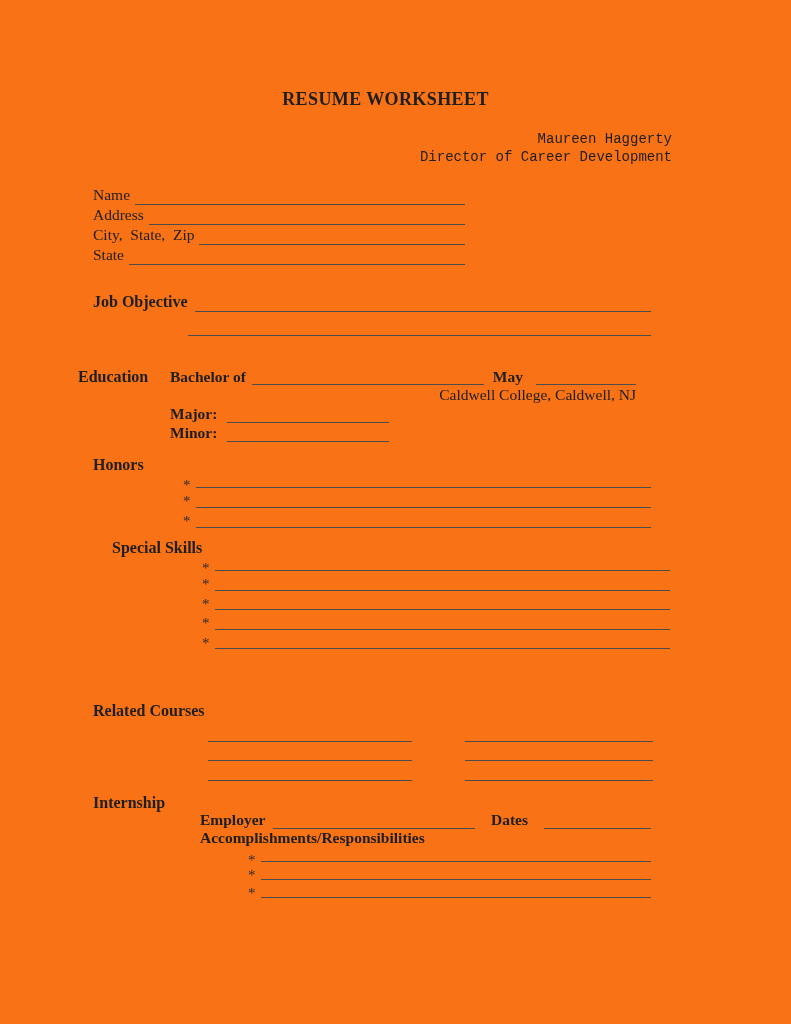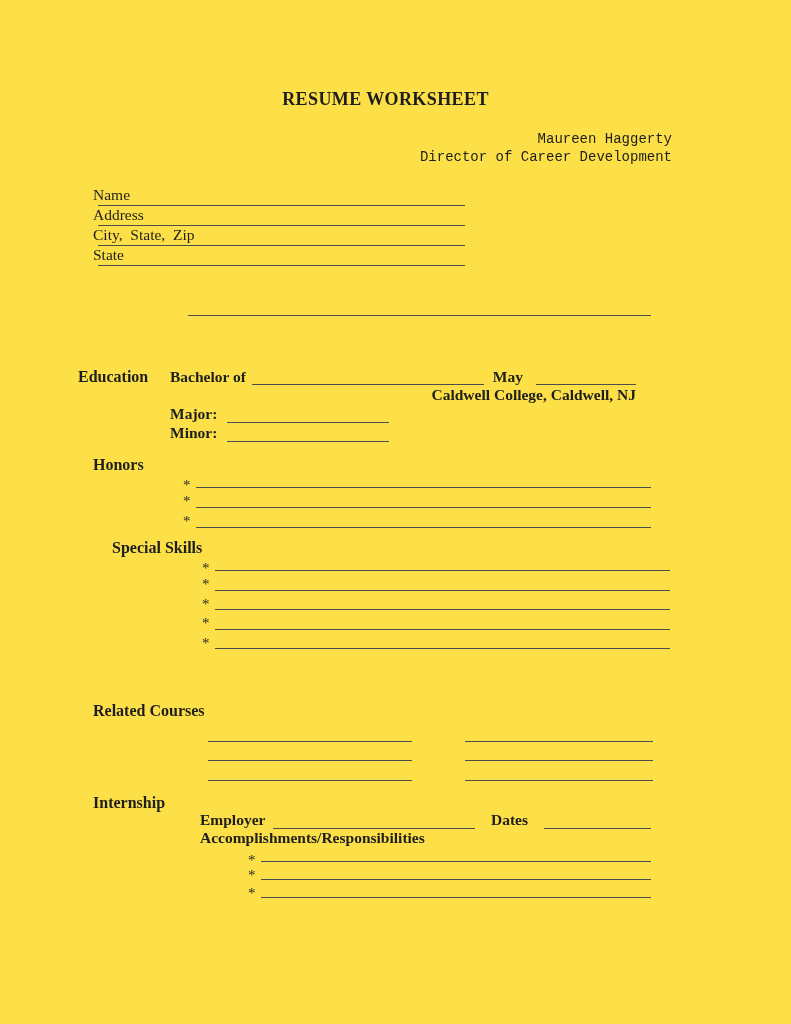--- a/index.html
+++ b/index.html
@@ -4,21 +4,21 @@
 <style>
   html, body {
     margin: 0;
     padding: 0;
     background: #ffffff;
   }
   .page {
     position: relative;
     width: 791px;
     height: 1024px;
-    background: #fde047;
+    background: #f97316;
     font-family: "Liberation Serif", "DejaVu Serif", serif;
     color: #1e1e1e;
     font-size: 15.5px;
     overflow: hidden;
   }
   .abs { position: absolute; }
 
   
   .doc-title {
     top: 89px; left: 0; right: 20px;
@@ -43,40 +43,40 @@
     flex: 1 1 auto;
     align-self: stretch;
   }
   .fill.fixed { flex: 0 0 auto; }
 
   .frow { display: flex; align-items: stretch; }
   .frow .lbl { white-space: pre-wrap; }
 
   
   .contact { top: 185px; left: 93px; width: 372px; }
-  .contact .frow { height: 20px; line-height: 20px; flex-direction: column; }
+  .contact .frow { height: 20px; line-height: 20px; }
   .contact .fill { margin-left: 5px; }
 
   
   .job { top: 292px; left: 93px; width: 558px; }
   .job .r1 { height: 20px; line-height: 20px; }
   .job .r1 .lbl { font-weight: bold; font-size: 16px; }
   .job .r1 .fill { margin-left: 7px; }
   .job .r2 { height: 23px; margin-left: 95px; border-bottom: 1.6px solid #4c4c4c; }
 
   
   .education { top: 368px; left: 78px; width: 558px; display: flex; }
   .education .side-label { flex: 0 0 92px; font-weight: bold; font-size: 16px; line-height: 17px; }
   .education .content { flex: 1 1 auto; text-align: right; }
   .education .r1 { height: 17px; line-height: 17px; }
   .education .r1 .lbl { font-weight: bold; }
   .education .r1 .fill { margin-left: 6px; }
   .education .r1 .may { font-weight: bold; margin: 0 7px 0 9px; }
   .education .r1 .fill.fixed { width: 100px; }
-  .education .r2 { height: 19px; line-height: 19px; font-weight: bold; }
+  .education .r2 { height: 19px; line-height: 19px; }
   .education .r3 { height: 19px; line-height: 19px; }
   .education .r3 .lbl { font-weight: bold; }
   .education .r3 .fill.fixed { width: 162px; margin-left: 10px; }
 
   
   .sec-label { font-weight: bold; font-size: 16px; line-height: 15px; }
 
   .honors { top: 457px; left: 93px; width: 558px; }
   .skills { top: 540px; left: 93px; width: 558px; margin-left: 19px; }
 
@@ -143,20 +143,24 @@
       <span class="lbl">City,  State,  Zip</span>
       <span class="fill"></span>
     </div>
     <div class="frow">
       <span class="lbl">State</span>
       <span class="fill"></span>
     </div>
   </div>
 
   <div class="abs job">
+    <div class="frow r1">
+      <span class="lbl">Job Objective</span>
+      <span class="fill"></span>
+    </div>
     <div class="r2"></div>
   </div>
 
   <div class="abs education">
     <div class="side-label">Education</div>
     <div class="content">
       <div class="frow r1">
         <span class="lbl">Bachelor of</span>
         <span class="fill"></span>
         <span class="may">May</span>

